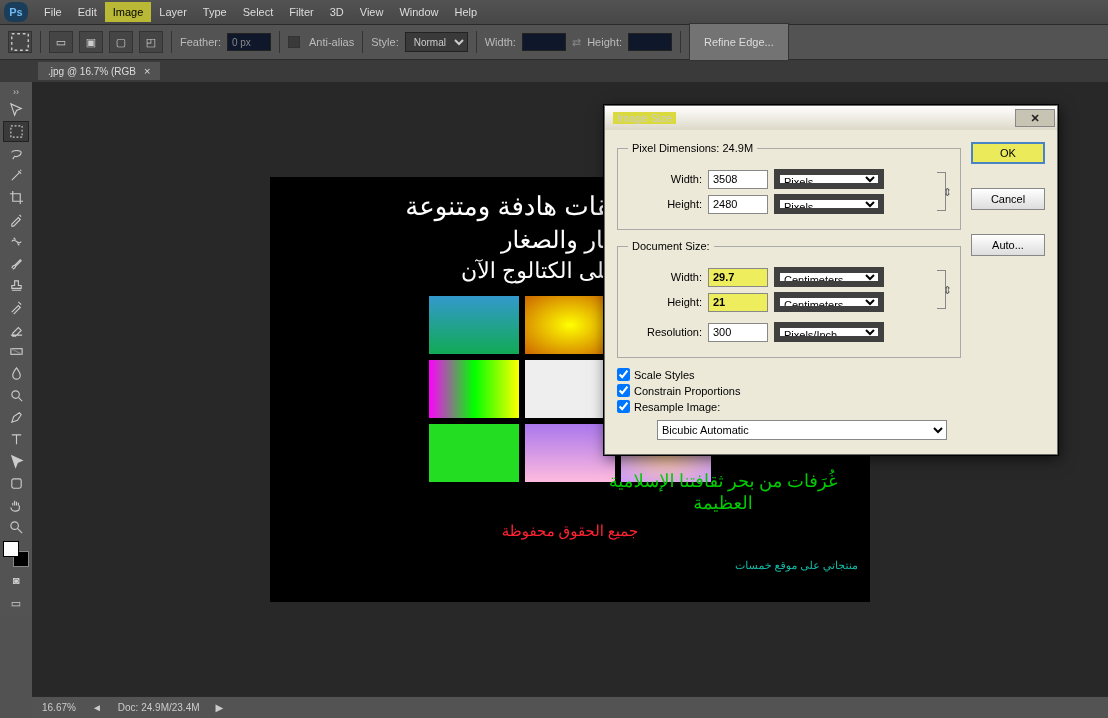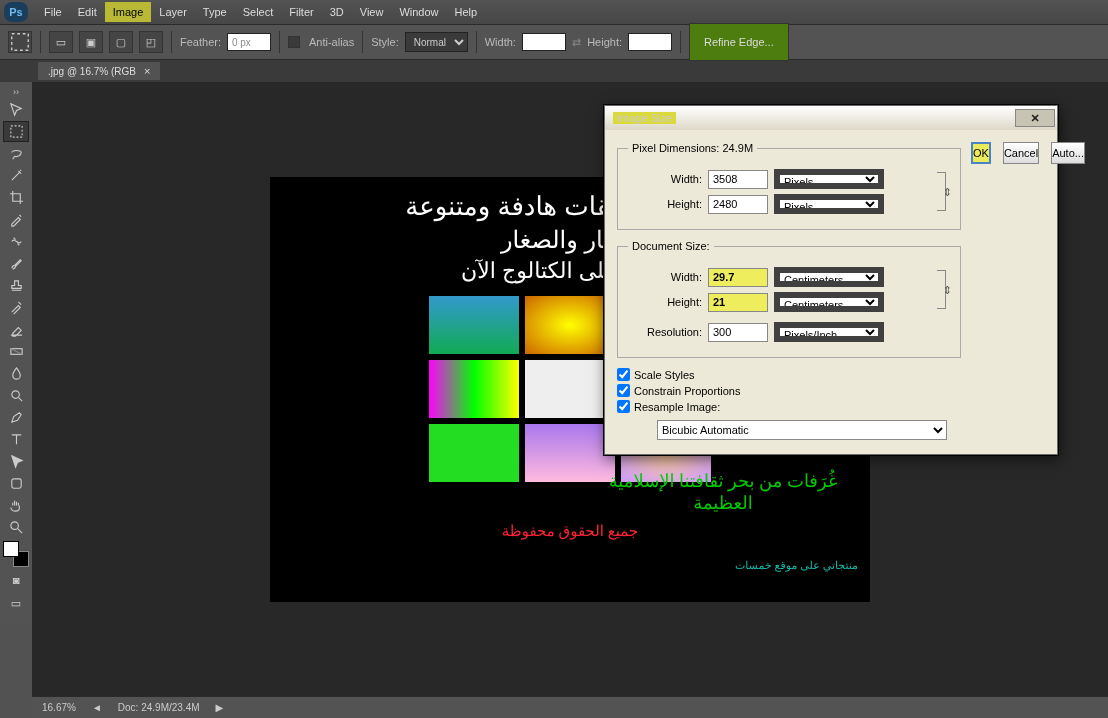--- a/index.html
+++ b/index.html
@@ -9,23 +9,23 @@
 .menubar { height:25px; background:linear-gradient(#535353,#474747); display:flex; align-items:center; padding:0 4px; border-bottom:1px solid #2a2a2a; }
 .ps-logo { width:24px; height:20px; background:#1a3d5c; color:#6fbaf0; font-weight:bold; display:flex; align-items:center; justify-content:center; font-size:11px; margin-right:8px; border-radius:8px; }
 .menu-item { padding:4px 8px; color:#ddd; cursor:pointer; }
 .menu-item.hl { background:#b9b936; color:#000; }
 
 
 .optbar { height:35px; background:#535353; border-bottom:1px solid #2a2a2a; display:flex; align-items:center; padding:0 8px; gap:6px; }
 .optbar .icon-btn { width:24px; height:22px; background:#454545; border:1px solid #333; display:flex; align-items:center; justify-content:center; }
 .optbar .sep { width:1px; height:22px; background:#333; margin:0 2px; }
 .optbar label { color:#bbb; font-size:11px; }
-.optbar input[type=text] { width:44px; height:18px; background:#ffffff; border:1px solid #222; color:#888; padding:0 4px; font-size:10px; }
+.optbar input[type=text] { width:44px; height:18px; background:#0f172a; border:1px solid #222; color:#888; padding:0 4px; font-size:10px; }
 .optbar select { height:20px; background:#3a3a3a; border:1px solid #222; color:#ccc; font-size:10px; padding:0 4px; }
-.optbar .refine { height:38px; padding:0 14px; background:#4d7c0f; border:1px solid #333; color:#ddd; font-size:11px; cursor:pointer; }
+.optbar .refine { height:38px; padding:0 14px; background:#737373; border:1px solid #333; color:#ddd; font-size:11px; cursor:pointer; }
 .checkbox { width:12px; height:12px; border:1px solid #333; background:#3a3a3a; display:inline-block; vertical-align:middle; margin-right:3px; }
 
 
 .doctab-row { height:22px; background:#3a3a3a; display:flex; align-items:center; padding-left:38px; }
 .doctab { background:#525252; padding:3px 10px; color:#ddd; font-size:10px; display:flex; align-items:center; gap:8px; }
 .doctab .close { font-size:11px; cursor:pointer; }
 
 
 .toolbox { position:absolute; left:0; top:82px; width:32px; background:#535353; display:flex; flex-direction:column; align-items:center; padding:4px 0; gap:1px; }
 .toolbox .double-arrow { width:100%; text-align:center; padding:1px 0; color:#ccc; font-size:9px; cursor:pointer; }
@@ -59,21 +59,21 @@
 .red-text { position:absolute; left:50%; transform:translateX(-50%); bottom:62px; color:#f23; font-size:15px; direction:rtl; font-family:"Traditional Arabic",serif;}
 .blue-text { position:absolute; right:12px; bottom:30px; color:#14b8a6; font-size:11px; direction:rtl; font-family:Liberation Sans, sans-serif;}
 
 
 .dialog { position:absolute; left:604px; top:105px; width:454px; background:#ece9d8; border:1px solid #6a6a6a; box-shadow:0 0 0 1px #000, 2px 4px 14px rgba(0,0,0,.6); }
 .dialog .titlebar { height:24px; background:linear-gradient(#fff,#ddd8c8); display:flex; align-items:center; justify-content:space-between; padding:0 2px 0 8px; font-size:11px; }
 .dialog .titlebar .title { background:#dada3f; padding:0 4px; }
 .dialog .titlebar .closebtn { width:40px; height:18px; background:#c8c4b4; border:1px solid #888; display:flex; align-items:center; justify-content:center; font-weight:bold; color:#222; cursor:pointer; }
 .dialog-body { display:flex; padding:12px; gap:10px; color:#000; }
 .dialog-left { flex:1; }
-.dialog-right { width:74px; display:flex; flex-direction:row; gap:12px; }
+.dialog-right { width:74px; display:flex; flex-direction:column; gap:24px; }
 .dlg-btn { height:22px; background:linear-gradient(#fff,#ddd); border:1px solid #888; font-size:11px; cursor:pointer; }
 .dlg-btn.ok { background:#eaea5a; border:2px solid #4a84c4; font-weight:normal; }
 fieldset { border:1px solid #aaa; padding:10px 10px 10px 10px; margin-bottom:10px; }
 legend { font-size:11px; padding:0 4px; }
 .row { display:flex; align-items:center; margin:5px 0; gap:6px; }
 .row .lbl { width:74px; text-align:right; font-size:11px; }
 .row input[type=text] { width:60px; height:19px; border:1px solid #888; padding:0 4px; font-size:11px; }
 .row .hl-inp { background:#eded5e;font-weight:bold; }
 .row select { width:110px; height:20px; border:6px solid #404040; font-size:11px; background:#fff; }
 .opt-row { display:flex; align-items:center; font-size:11px; margin:3px 0; gap:4px; }

